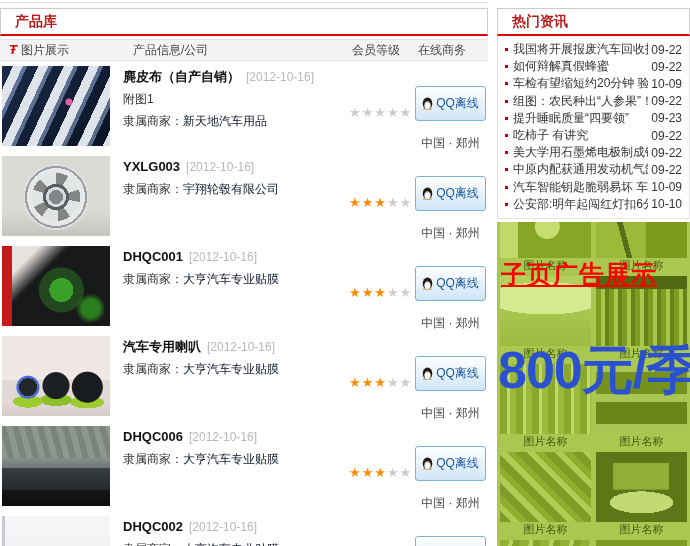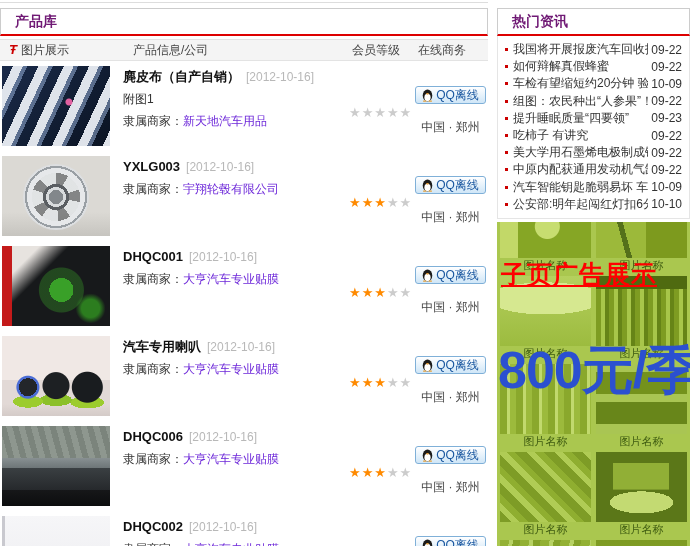--- a/index.html
+++ b/index.html
@@ -9,21 +9,21 @@
     background:#fff; color:#333;
     font-family:"Liberation Sans","DejaVu Sans",sans-serif; font-size:12px;
   }
   .top-rule { position:absolute; left:0; top:2px; width:488px; border-top:1px solid #ddd; }
 
   
   .left-panel { position:absolute; left:0; top:8px; width:488px; }
   .panel-title {
     border:1px solid #ccc; border-bottom:2px solid #dd0000;
     height:28px; line-height:25px; padding-left:14px;
-    font-size:14px; font-weight:bold; color:#701a75; background:#fff;
+    font-size:14px; font-weight:bold; color:#b91c1c; background:#fff;
   }
   .table-header {
     margin-top:3px; height:22px; background:#f4f4f4;
     border-top:1px solid #e3e3e3; border-bottom:1px solid #e3e3e3;
     position:relative; color:#444; line-height:20px;
   }
   .table-header .col { position:absolute; top:0; }
   .col-img   { left:9px; }
   .col-info  { left:133px; }
   .col-level { left:352px; }
@@ -31,29 +31,29 @@
   .hdr-icon { color:#cc0000; font-weight:bold; font-style:italic; margin-right:4px; font-size:13px; }
 
   .prow { position:relative; height:90px; }
   .thumb { position:absolute; left:2px; top:5px; width:108px; height:80px; overflow:hidden; }
 
   .pinfo { position:absolute; left:123px; top:8px; width:228px; line-height:16px; }
   .pname { font-size:13px; font-weight:bold; color:#111; cursor:pointer; }
   .pdate { color:#b8b8b8; font-size:12px; margin-left:6px; font-weight:normal; }
   .pextra { margin-top:6px; color:#333; }
   .pmerchant { margin-top:6px; }
-  .mlink { color:#6d28d9; text-decoration:none; cursor:pointer; }
+  .mlink { color:#0f172a; text-decoration:none; cursor:pointer; }
 
   .stars { position:absolute; left:349px; top:44px; font-size:13px; letter-spacing:1px; white-space:nowrap; }
   .star-on { color:#ff8a00; } .star-off { color:#ccc; }
 
   .biz { position:absolute; left:413px; top:0; width:75px; text-align:center; }
   .qq-btn {
     margin-top:25px; display:inline-flex; align-items:center; gap:3px;
-    height:18px; padding:0 6px; cursor:pointer;
+    height:35px; padding:0 6px; cursor:pointer;
     background:linear-gradient(#ffffff,#cfe6f7);
     border:1px solid #7fb0d8; border-radius:3px; color:#1a57a0; font-size:12px; white-space:nowrap;
   }
   .loc { margin-top:14px; color:#444; white-space:nowrap; }
 
   
   .t-0 { background:
     radial-gradient(circle at 62% 45%, #e060a0 0 3px, transparent 4px),
     repeating-linear-gradient(115deg, rgba(255,255,255,0) 0 10px, rgba(240,244,250,.92) 10px 19px, rgba(150,175,215,.55) 19px 23px),
     linear-gradient(135deg,#1b2b4a,#0a1322); }

